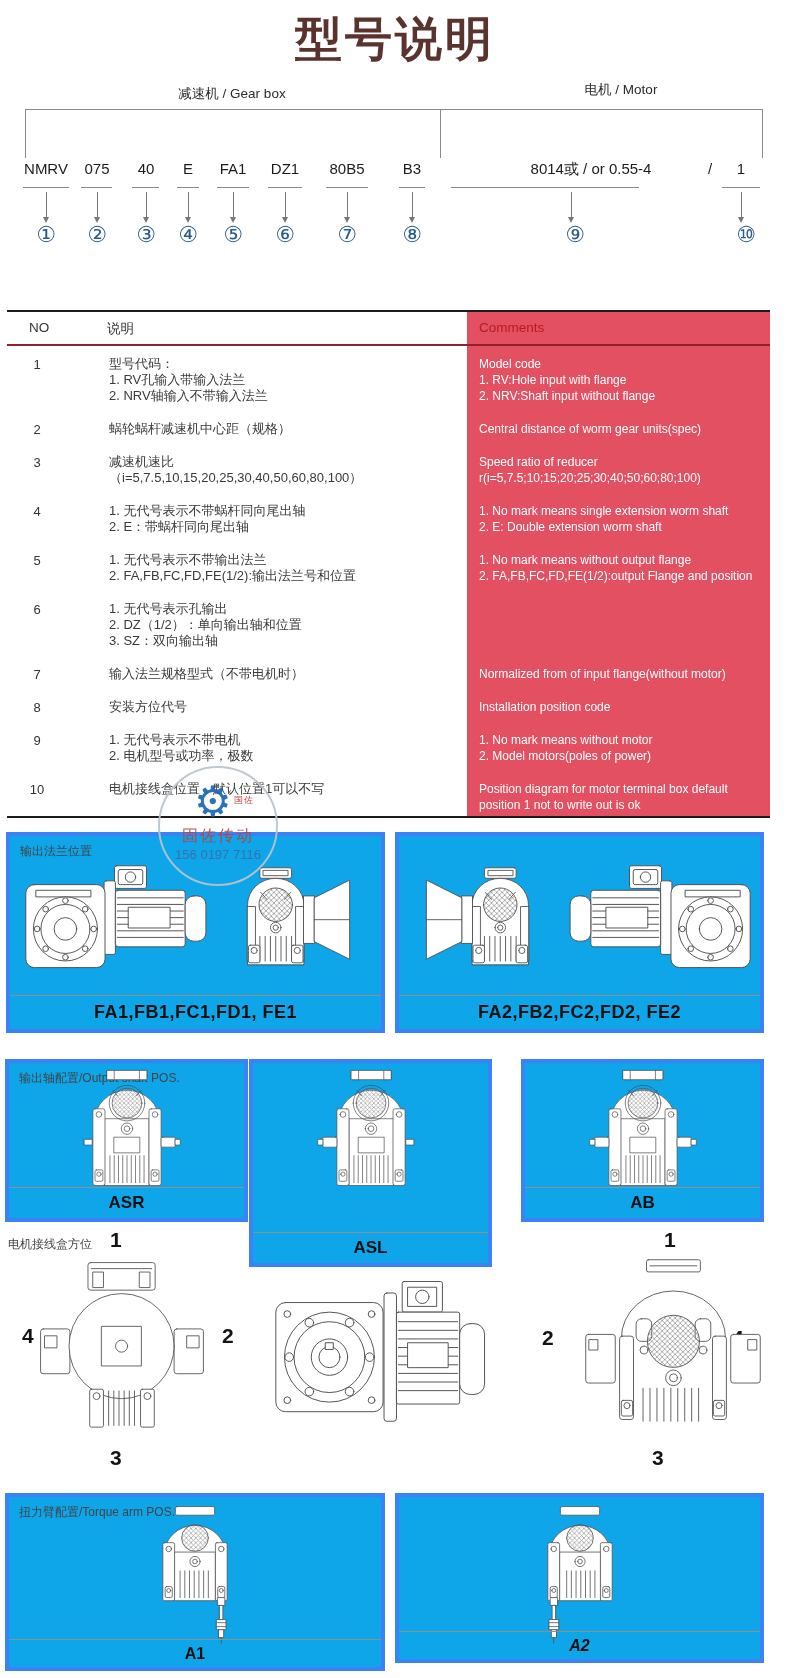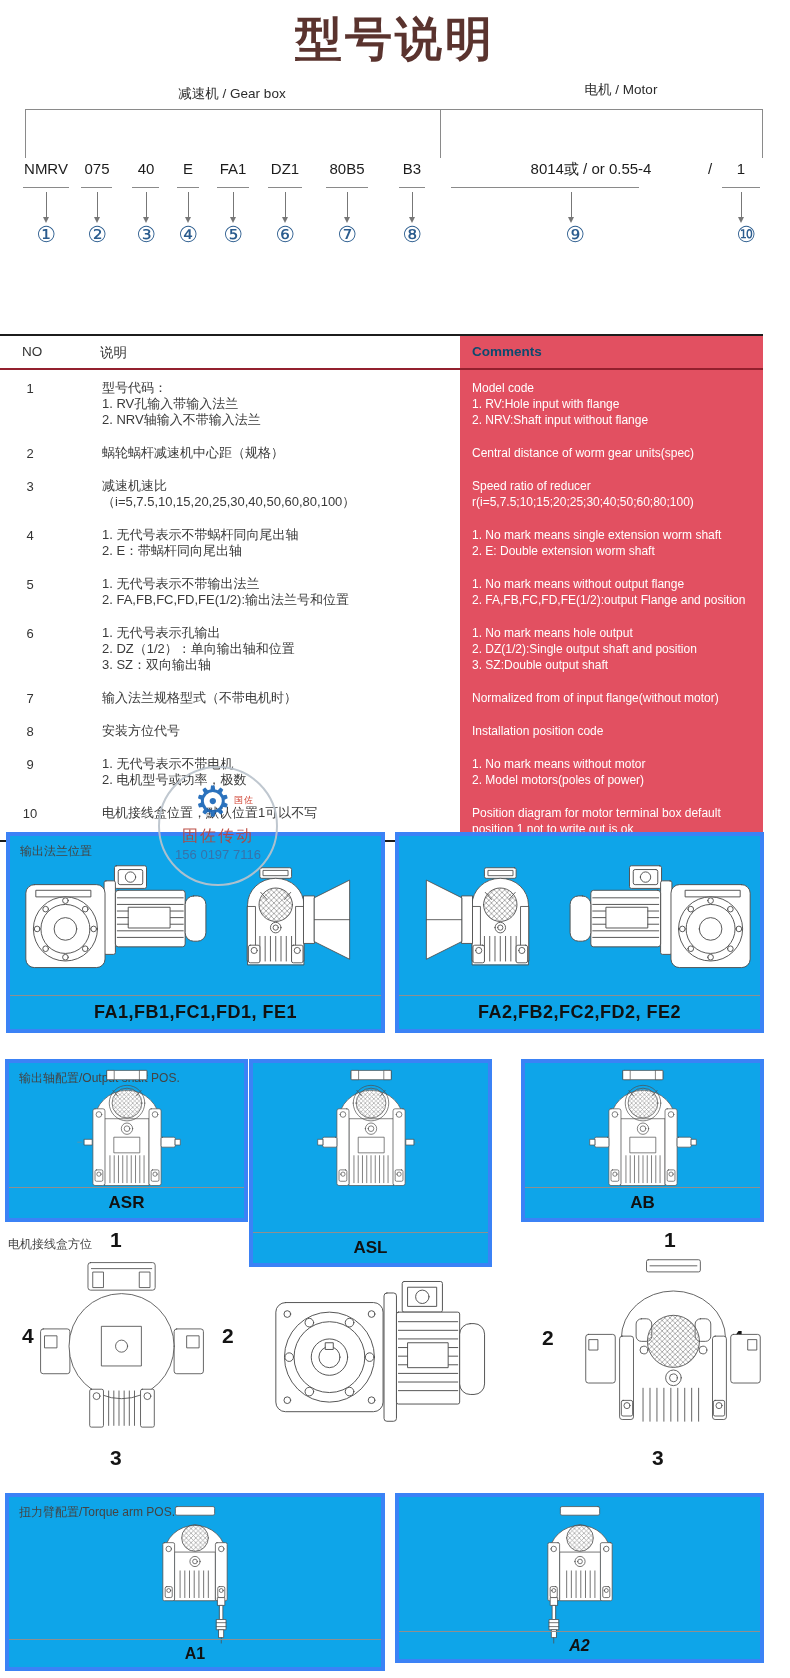--- a/index.html
+++ b/index.html
@@ -11,27 +11,27 @@
   .grp-label{position:absolute;font-size:13.5px;color:#2b2b2b;transform:translateX(-50%);white-space:nowrap;text-align:right;}
   .brk-h{position:absolute;top:109px;left:25px;width:738px;border-top:1px solid #8a8a8a;}
   .brk-v{position:absolute;top:109px;height:49px;border-left:1px solid #8a8a8a;}
   .code{position:absolute;top:160px;transform:translateX(-50%);font-size:15px;color:#1c1c1c;white-space:nowrap;}
   .uline{position:absolute;top:187px;border-top:1px solid #8a8a8a;}
   .arrow{position:absolute;top:192px;height:26px;width:0;border-left:1px solid #777;}
   .arrow::after{content:"";position:absolute;left:-4px;top:25px;border:3.5px solid transparent;border-top:6px solid #777;}
   .circ{position:absolute;top:222px;transform:translateX(-50%);font-size:22px;color:#2b5c8e;}
 
   
-  .spec-table{position:absolute;top:310px;left:0;width:763px;height:508px;border-top:2px solid #1c1c1c;border-bottom:2px solid #1c1c1c;box-sizing:border-box;margin-top:24px;}
+  .spec-table{position:absolute;top:310px;left:7px;width:763px;height:508px;border-top:2px solid #1c1c1c;border-bottom:2px solid #1c1c1c;box-sizing:border-box;}
   .red-col{position:absolute;top:0;bottom:0;left:460px;right:0;background:#e25061;}
   .thead{position:relative;height:32px;border-bottom:2px solid #93202e;}
   .thead span{position:absolute;top:8px;font-size:13.5px;}
   .h-no{left:22px;color:#333;}
   .h-desc{left:100px;color:#333;}
-  .h-com{left:472px;color:#0c4a6e;font-weight:bold;}
+  .h-com{left:472px;color:#b91c1c;}
   .tbody{position:relative;padding-top:10px;}
   .trow{position:relative;margin-bottom:17px;}
   .tno{position:absolute;left:12px;top:1px;width:36px;text-align:center;font-size:13px;color:#333;}
   .tdesc{margin-left:102px;width:352px;font-size:13px;line-height:16px;color:#3a3a3a;}
   .tcom{position:absolute;left:472px;top:0;width:286px;font-size:12px;line-height:16px;color:#fff;}
 
   
   .wm{position:absolute;left:158px;top:766px;width:120px;height:120px;z-index:6;opacity:.92;pointer-events:none;}
   .wm-circle{position:absolute;left:0;top:0;right:0;bottom:0;border:2px solid #bac3cc;border-radius:50%;}
   .wm-gear{position:absolute;left:36px;top:14px;font-size:42px;line-height:44px;color:#1a67b8;}
@@ -412,25 +412,20 @@
       </div>
     </div>
 
     <div class="trow">
       <div class="tno">6</div>
       <div class="tdesc">
         <div>1. 无代号表示孔输出</div>
         <div>2. DZ（1/2）：单向输出轴和位置</div>
         <div>3. SZ：双向输出轴</div>
       </div>
-      <div class="tcom">
-        <div>1. No mark means hole output</div>
-        <div>2. DZ(1/2):Single output shaft and position</div>
-        <div>3. SZ:Double output shaft</div>
-      </div>
     </div>
 
     <div class="trow">
       <div class="tno">7</div>
       <div class="tdesc">
         <div>输入法兰规格型式（不带电机时）</div>
       </div>
       <div class="tcom">
         <div>Normalized from of input flange(without motor)</div>
       </div>

